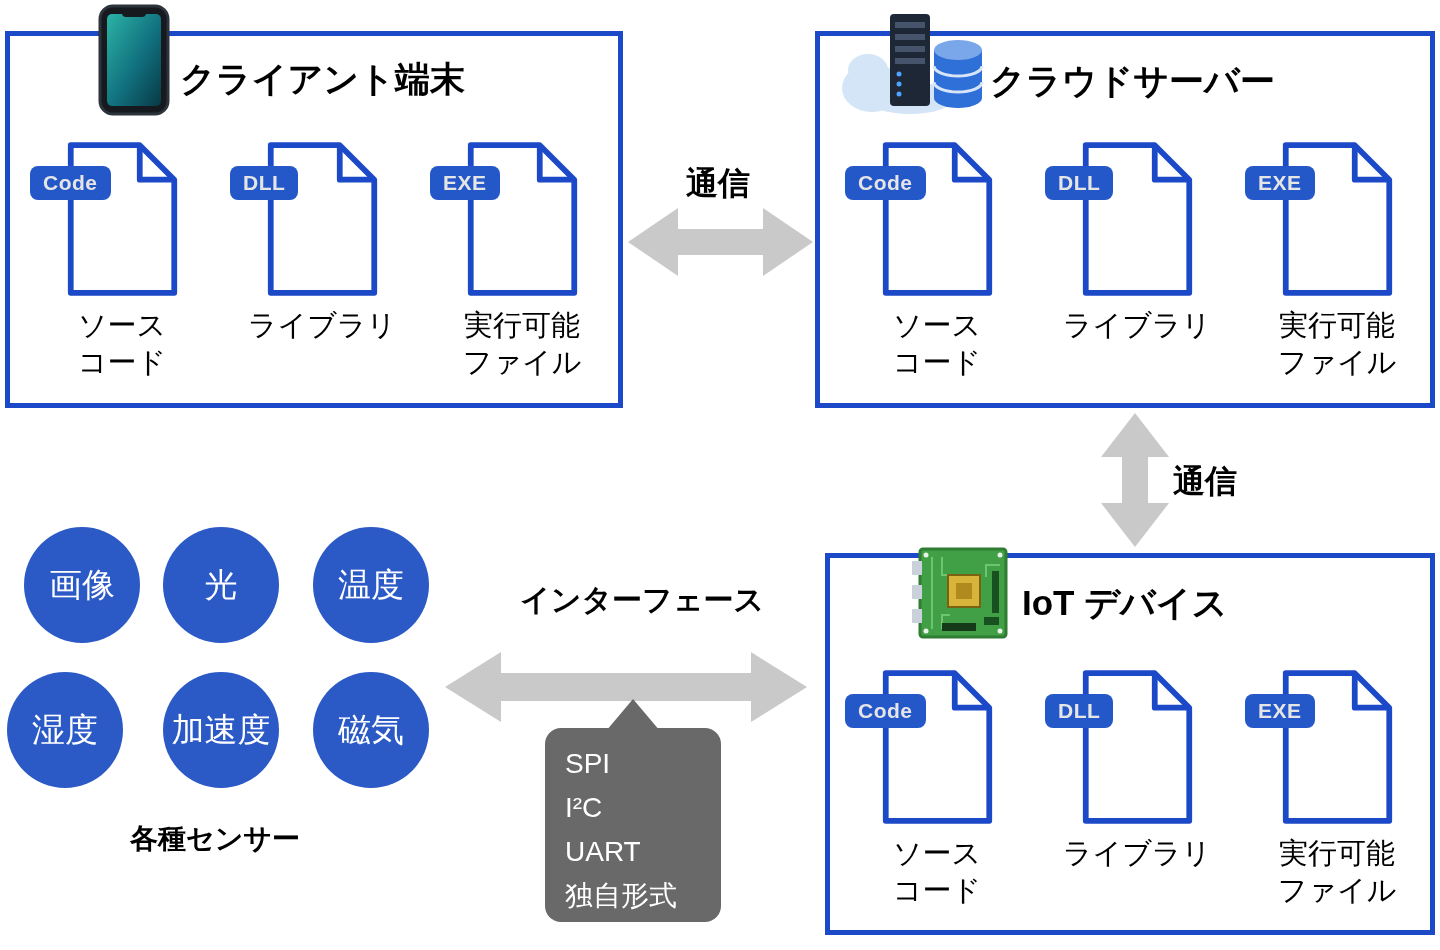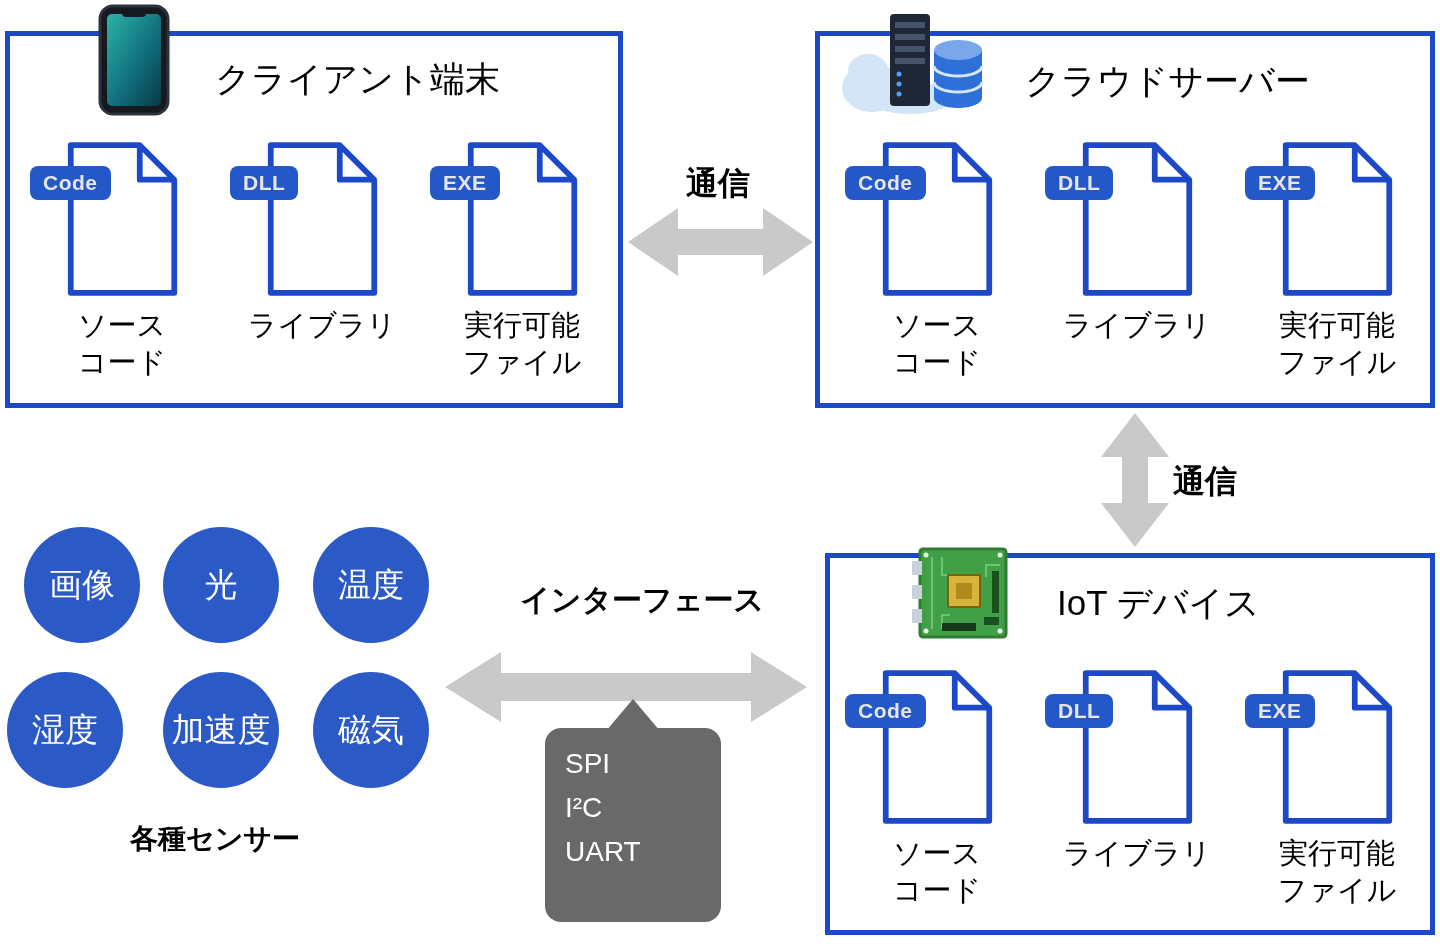--- a/index.html
+++ b/index.html
@@ -13,23 +13,22 @@
   }
   .abs { position:absolute; }
   .box {
     position:absolute;
     background:#fff;
     border:5px solid #1b49c8;
   }
   .box-title {
     position:absolute;
     font-size:35px;
-    font-weight:normal;
+    font-weight:bold;
     white-space:nowrap;
-    margin-left:35px;
   }
   .file { position:absolute; width:150px; height:250px; }
   .file-doc { position:absolute; left:35px; top:0; width:115px; height:158px; }
   .file-badge {
     position:absolute; left:0; top:26px;
     background:#2458c8; color:#e5e5e5;
     font-weight:bold; font-size:21px;
     padding:5px 13px; border-radius:8px;
     letter-spacing:0.5px;
     white-space:nowrap;
@@ -265,13 +264,14 @@
 <div class="circle" style="left:7px;top:672px">湿度</div>
 <div class="circle" style="left:163px;top:672px">加速度</div>
 <div class="circle" style="left:313px;top:672px">磁気</div>
 <div class="caption" style="left:130px;top:820px">各種センサー</div>
 
 <div class="callout-pointer"></div>
 <div class="callout">
   <div class="callout-line">SPI</div>
   <div class="callout-line">I²C</div>
   <div class="callout-line">UART</div>
+  <div class="callout-line">独自形式</div>
 </div>
 
 </body></html>

